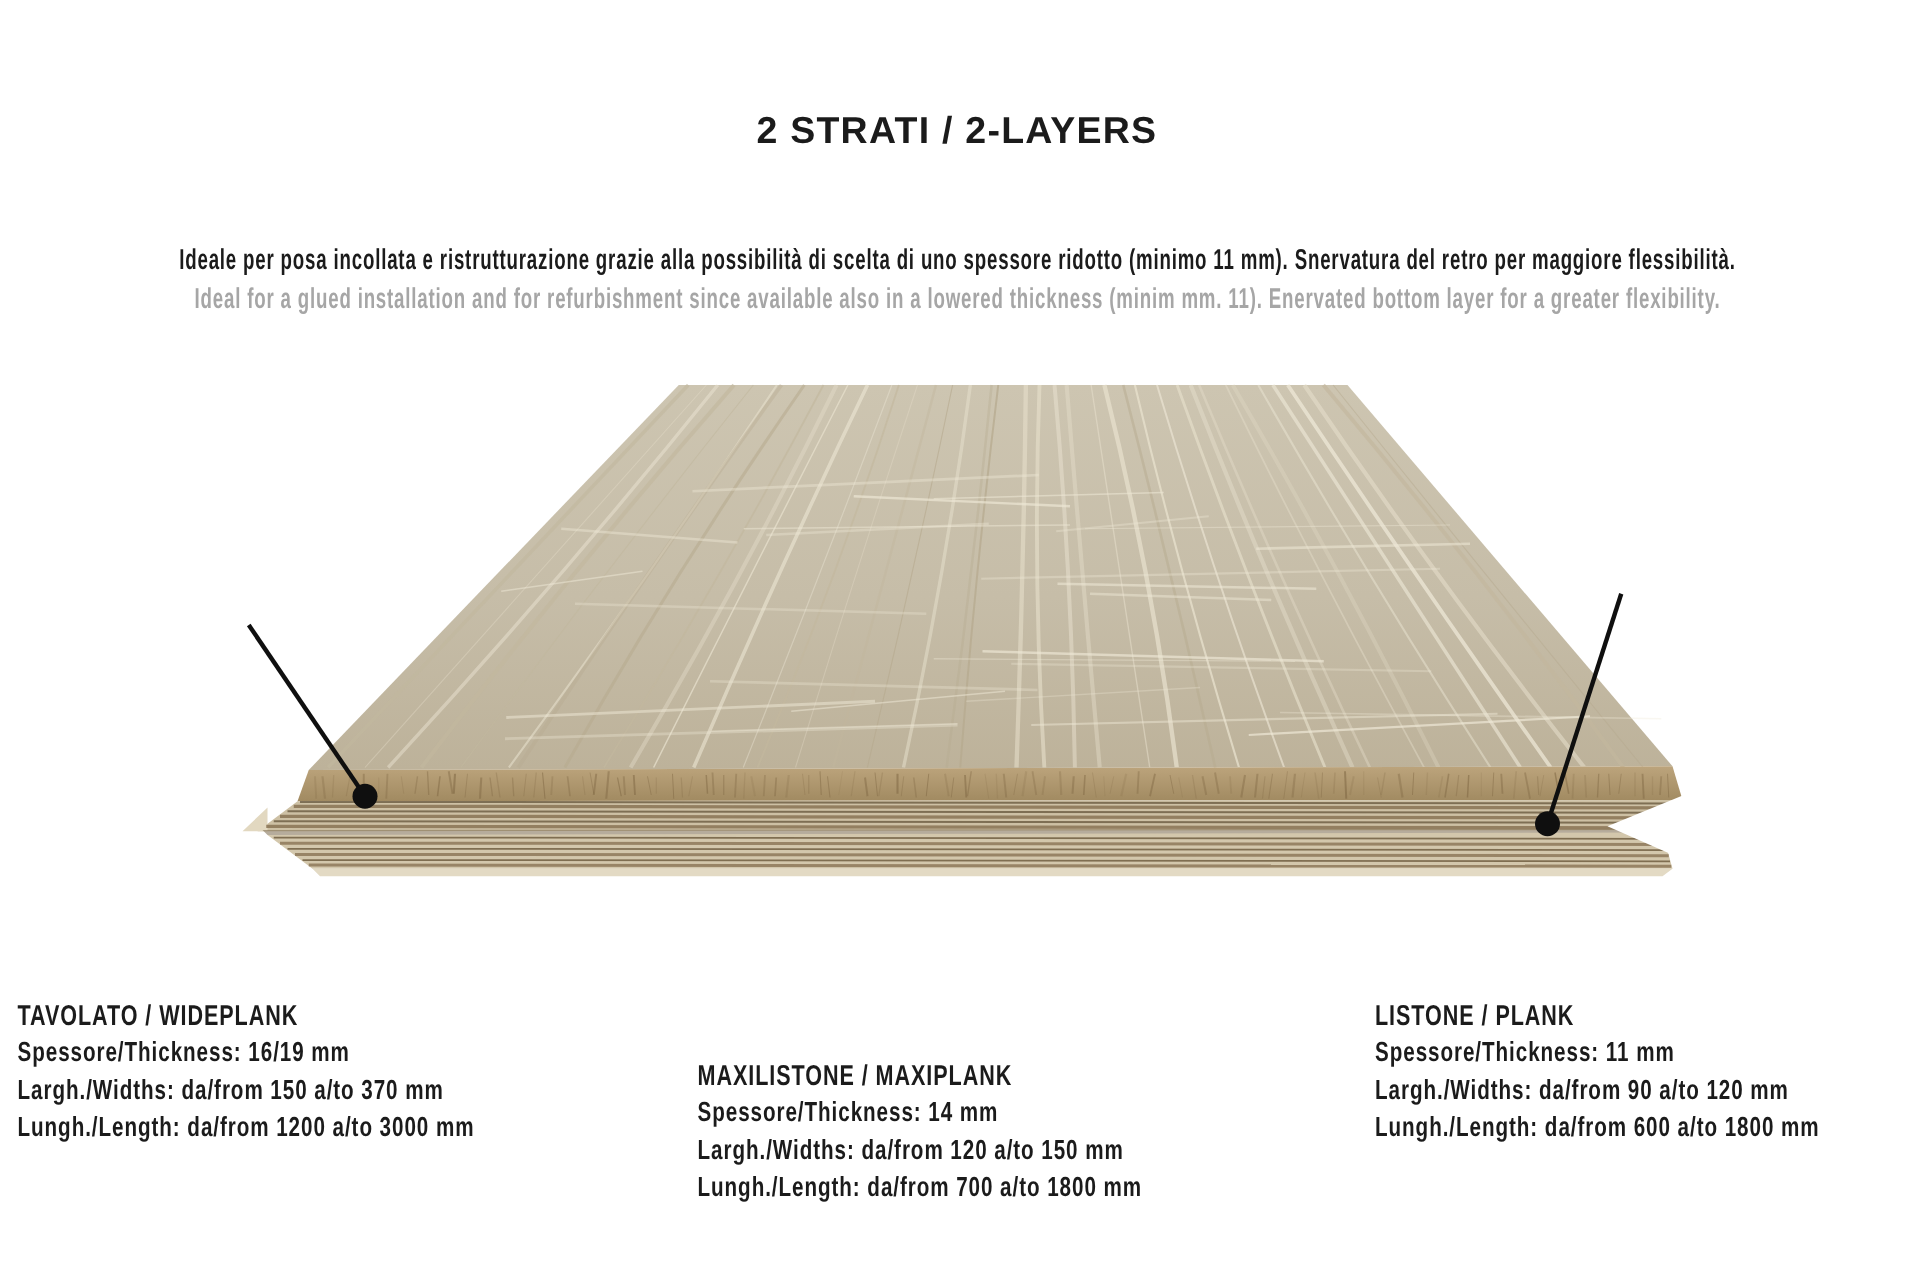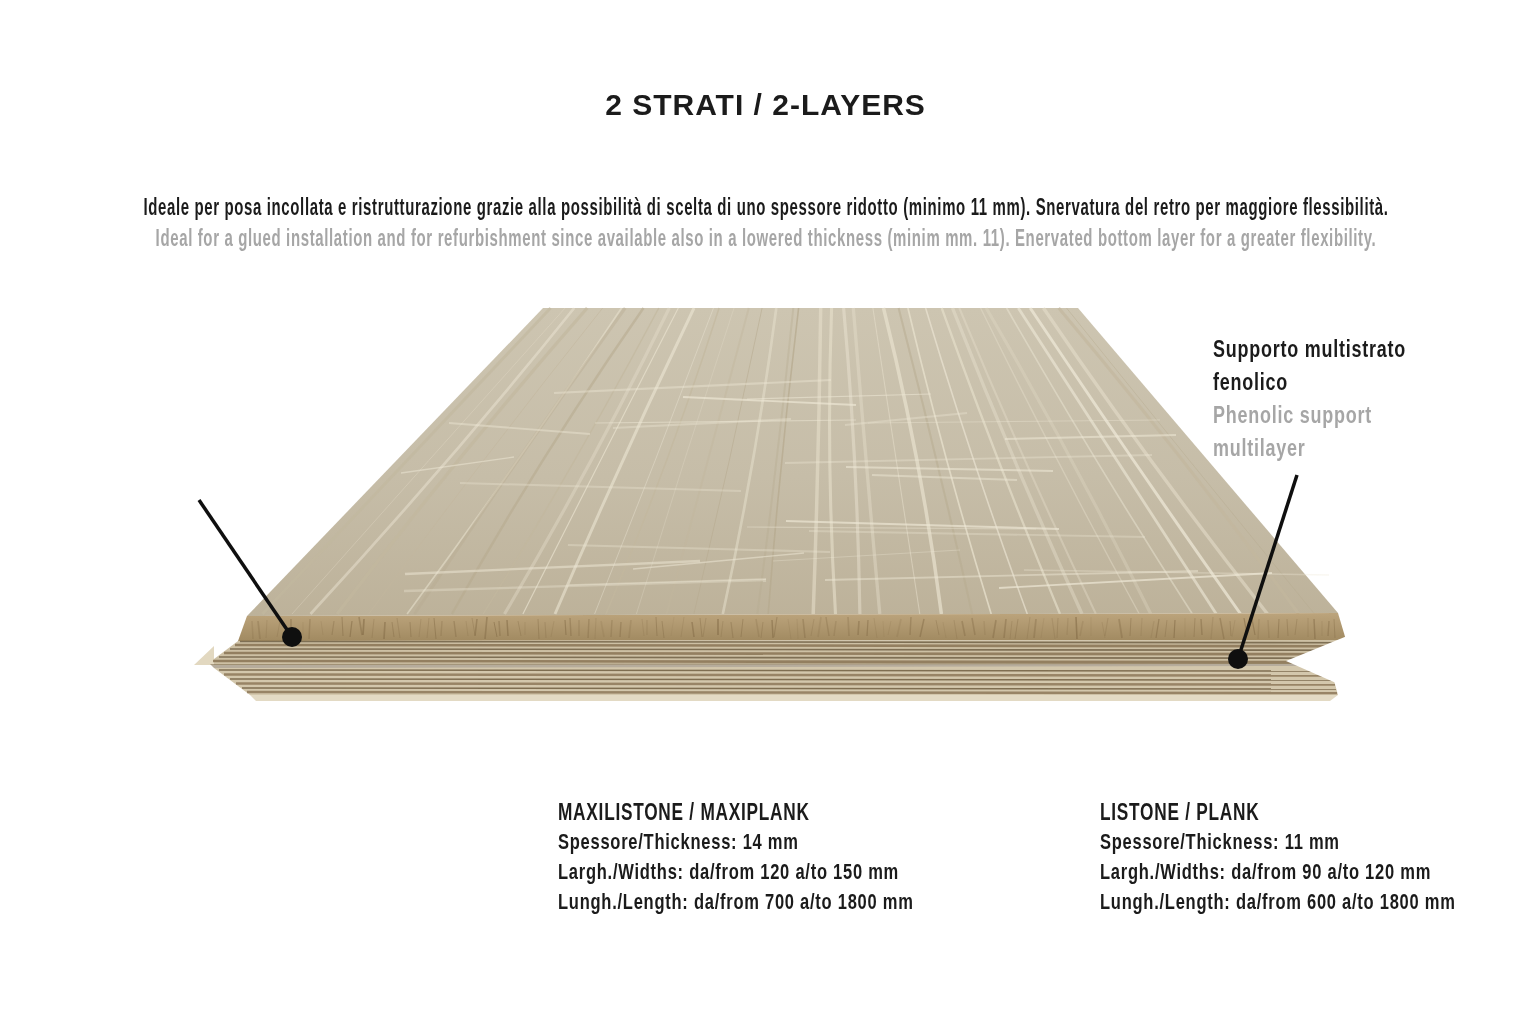--- a/index.html
+++ b/index.html
@@ -29,21 +29,21 @@
     font-size:23px;font-weight:700;letter-spacing:1px;
     transform:scaleX(0.78);transform-origin:0 50%;
   }
   .callout-left{left:35px;top:316px;}
   .callout-right{left:1213px;top:333px;}
   .black{color:#1b1b1b;}
   .gray{color:#a6a6a6;}
 
   .spec-col{position:absolute;top:797px;}
   .spec-col.c1{left:14px;}
-  .spec-col.c2{left:558px;}
+  .spec-col.c2{left:558px;margin-top:48px;}
   .spec-col.c3{left:1100px;}
   .spec-title{
     height:30px;line-height:30px;white-space:nowrap;color:#1b1b1b;
     font-size:23px;font-weight:700;letter-spacing:1px;
     transform:scaleX(0.75);transform-origin:0 50%;
   }
   .spec-row{
     height:30px;line-height:30px;white-space:nowrap;color:#1b1b1b;
     font-size:22px;font-weight:700;letter-spacing:1px;
     transform:scaleX(0.75);transform-origin:0 50%;
@@ -298,27 +298,27 @@
     <line x1="1297" y1="475" x2="1238" y2="659" stroke="#0f0f0f" stroke-width="3.5"></line>
     <circle cx="1238" cy="659" r="10" fill="#0f0f0f"></circle>
   </svg>
 
   <h1 class="title">2 STRATI / 2-LAYERS</h1>
 
   <div class="intro-line intro-it">Ideale per posa incollata e ristrutturazione grazie alla possibilità di scelta di uno spessore ridotto (minimo 11 mm). Snervatura del retro per maggiore flessibilità.</div>
   <div class="intro-line intro-en">Ideal for a glued installation and for refurbishment since available also in a lowered thickness (minim mm. 11). Enervated bottom layer for a greater flexibility.</div>
 
 
-  <div class="callout callout-right">
-    <div class="cl black">Supporto multistrato</div>
-    <div class="cl black">fenolico</div>
-    <div class="cl gray">Phenolic support</div>
-    <div class="cl gray">multilayer</div>
+
+  <div class="spec-col c1">
+    <div class="spec-title">TAVOLATO / WIDEPLANK</div>
+    <div class="spec-row">Spessore/Thickness: 16/19 mm</div>
+    <div class="spec-row">Largh./Widths: da/from 150 a/to 370 mm</div>
+    <div class="spec-row">Lungh./Length: da/from 1200 a/to 3000 mm</div>
   </div>
-
 
   <div class="spec-col c2">
     <div class="spec-title">MAXILISTONE / MAXIPLANK</div>
     <div class="spec-row">Spessore/Thickness: 14 mm</div>
     <div class="spec-row">Largh./Widths: da/from 120 a/to 150 mm</div>
     <div class="spec-row">Lungh./Length: da/from 700 a/to 1800 mm</div>
   </div>
 
   <div class="spec-col c3">
     <div class="spec-title">LISTONE / PLANK</div>

